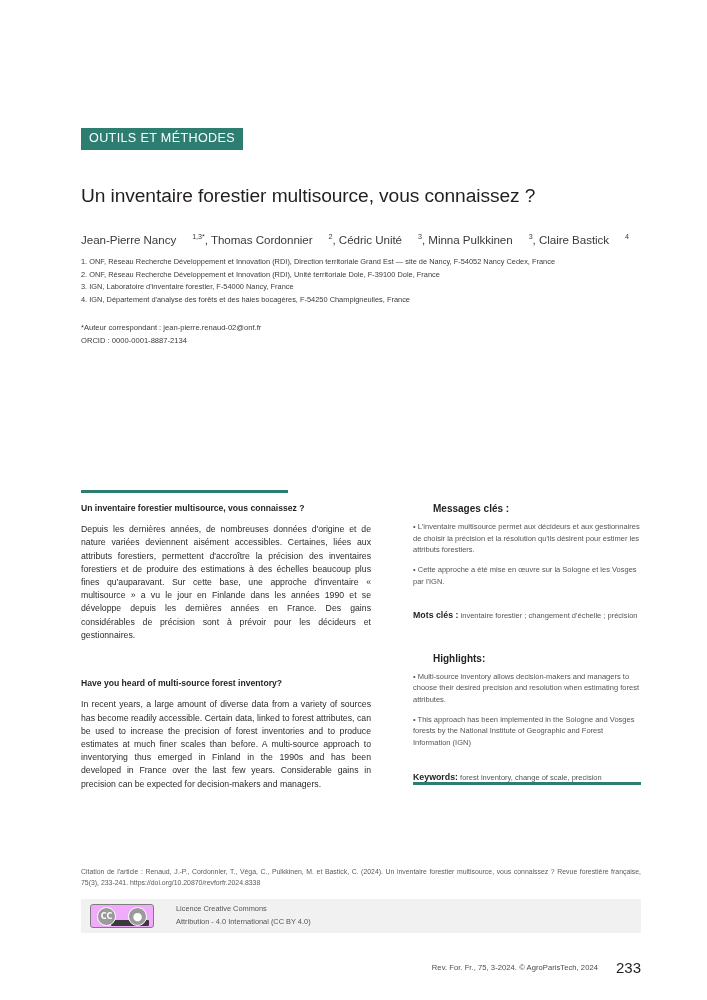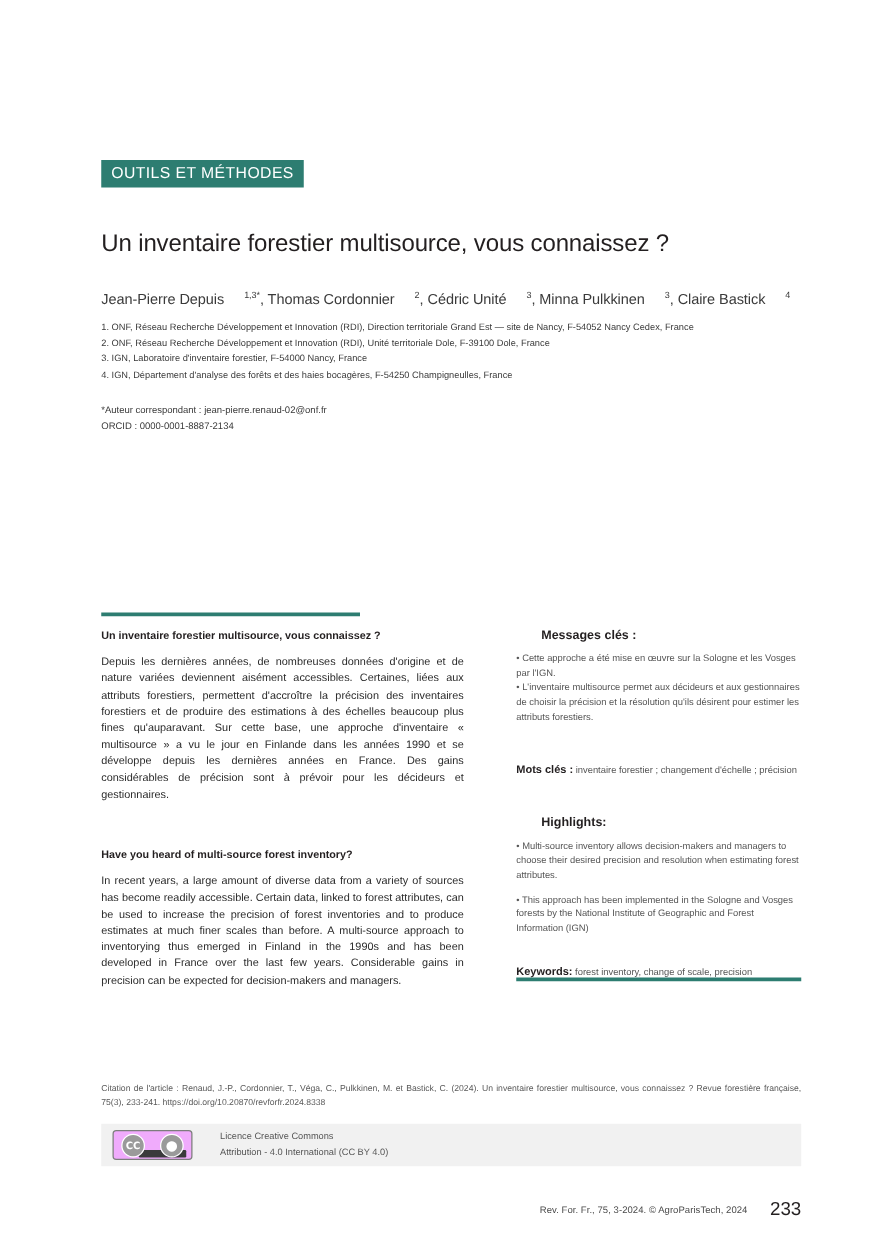--- a/index.html
+++ b/index.html
@@ -246,21 +246,21 @@
 </head>
 <body>
 
 <div class="page">
 
   <div class="banner">OUTILS ET MÉTHODES</div>
 
   <h1 class="doc-title">Un inventaire forestier multisource, vous connaissez ?</h1>
 
   <div class="authors">
-    <span>Jean-Pierre Depuis</span><sup>1,3*</sup><span>, </span><span>Thomas Cordonnier</span><sup>2</sup><span>, </span><span>Cédric Unité</span><sup>3</sup><span>, </span><span>Minna Pulkkinen</span><sup>3</sup><span>, </span><span>Claire Bastick</span><sup>4</sup>
+    <span>Jean-Pierre Nancy</span><sup>1,3*</sup><span>, </span><span>Thomas Cordonnier</span><sup>2</sup><span>, </span><span>Cédric Unité</span><sup>3</sup><span>, </span><span>Minna Pulkkinen</span><sup>3</sup><span>, </span><span>Claire Bastick</span><sup>4</sup>
   </div>
 
   <div class="affiliations">
     <div>1. ONF, Réseau Recherche Développement et Innovation (RDI), Direction territoriale Grand Est — site de Nancy, F-54052 Nancy Cedex, France</div>
     <div>2. ONF, Réseau Recherche Développement et Innovation (RDI), Unité territoriale Dole, F-39100 Dole, France</div>
     <div>3. IGN, Laboratoire d'inventaire forestier, F-54000 Nancy, France</div>
     <div>4. IGN, Département d'analyse des forêts et des haies bocagères, F-54250 Champigneulles, France</div>
   </div>
 
   <div class="corresponding">
@@ -274,22 +274,22 @@
   <div class="col-left">
     <p class="ab-head">Un inventaire forestier multisource, vous connaissez ?</p>
     <p class="ab-body">Depuis les dernières années, de nombreuses données d'origine et de nature variées deviennent aisément accessibles. Certaines, liées aux attributs forestiers, permettent d'accroître la précision des inventaires forestiers et de produire des estimations à des échelles beaucoup plus fines qu'auparavant. Sur cette base, une approche d'inventaire « multisource » a vu le jour en Finlande dans les années 1990 et se développe depuis les dernières années en France. Des gains considérables de précision sont à prévoir pour les décideurs et gestionnaires.</p>
     <div class="gap-en"></div>
     <p class="ab-head">Have you heard of multi-source forest inventory?</p>
     <p class="ab-body">In recent years, a large amount of diverse data from a variety of sources has become readily accessible. Certain data, linked to forest attributes, can be used to increase the precision of forest inventories and to produce estimates at much finer scales than before. A multi-source approach to inventorying thus emerged in Finland in the 1990s and has been developed in France over the last few years. Considerable gains in precision can be expected for decision-makers and managers.</p>
   </div>
 
   <div class="col-right">
     <p class="kh">Messages clés :</p>
+    <p class="kb">• L'inventaire multisource permet aux décideurs et aux gestionnaires de choisir la précision et la résolution qu'ils désirent pour estimer les attributs forestiers.</p>
     <p class="kb last">• Cette approche a été mise en œuvre sur la Sologne et les Vosges par l'IGN.</p>
-    <p class="kb">• L'inventaire multisource permet aux décideurs et aux gestionnaires de choisir la précision et la résolution qu'ils désirent pour estimer les attributs forestiers.</p>
     <div class="spacer-md"></div>
     <p class="kw"><b>Mots clés :</b> <span>inventaire forestier ; changement d'échelle ; précision</span></p>
 
     <div class="spacer-lg"></div>
 
     <p class="kh">Highlights:</p>
     <p class="kb">• Multi-source inventory allows decision-makers and managers to choose their desired precision and resolution when estimating forest attributes.</p>
     <p class="kb last">• This approach has been implemented in the Sologne and Vosges forests by the National Institute of Geographic and Forest Information (IGN)</p>
     <div class="spacer-md"></div>
     <p class="kw"><b>Keywords:</b> <span>forest inventory, change of scale, precision</span></p>

